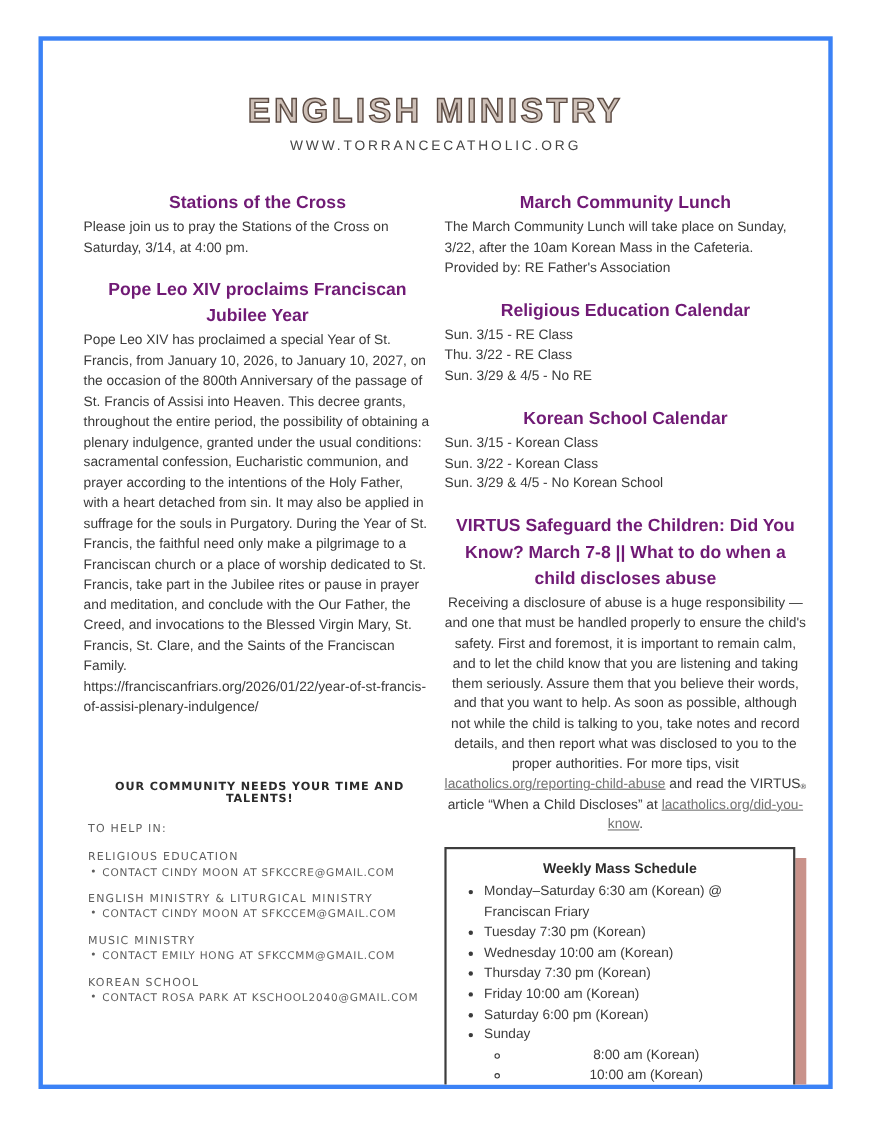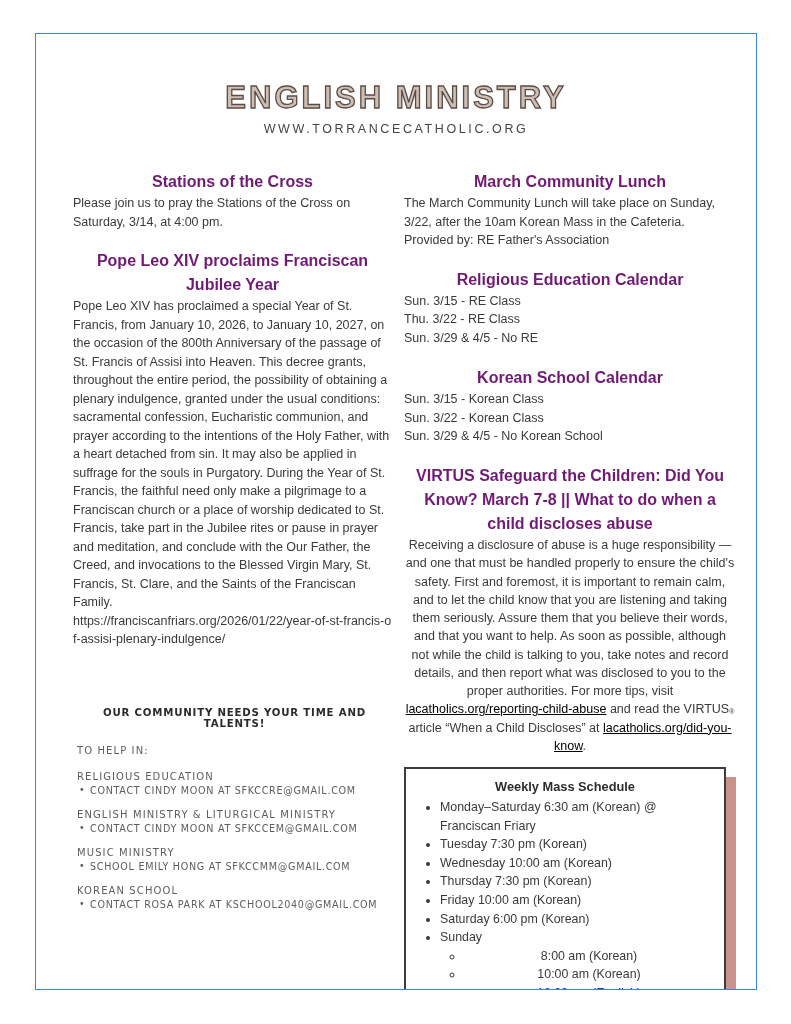--- a/index.html
+++ b/index.html
@@ -4,21 +4,21 @@
 <style>
   * { box-sizing: border-box; }
   html,body { margin:0; padding:0; }
   body {
     width:791px; height:1024px; background:#ffffff;
     font-family:"Liberation Sans", sans-serif; color:#3a3a3a;
     position:relative;
   }
   .sheet {
     position:absolute; left:35px; top:33px; width:722px; height:957px;
-    background:#fff; border:1px solid #3b82f6; overflow:hidden;
+    background:#fff; border:4px solid #3b82f6; overflow:hidden;
   }
   
   .header { text-align:center; padding-top:46px; }
   .title {
     font-size:31px; font-weight:700; letter-spacing:3px;
     color:#cdbfb6; -webkit-text-stroke:1.3px #5c4c44;
     font-family:"Liberation Sans", sans-serif;
   }
   .subtitle {
     margin-top:6px; font-size:12.5px; letter-spacing:2.6px; color:#454545;
@@ -31,21 +31,21 @@
     font-size:16px; font-weight:700; color:#701a75; text-align:center;
     margin:0; line-height:1.5;
   }
   .body-p { font-size:12.5px; line-height:1.48; margin:0 0 18px; color:#3a3a3a; }
   .cal-block { margin-bottom:18px; }
   .cal-line { font-size:12.5px; line-height:1.5; color:#3a3a3a; }
   .url-text { word-break:break-all; }
   
   .virtus { text-align:center; }
   .virtus-body { font-size:12.5px; line-height:1.46; color:#3a3a3a; margin:0; }
-  .inline-link { text-decoration:underline; color:#000000; cursor:pointer; }
+  .inline-link { text-decoration:underline; color:#737373; cursor:pointer; }
   .reg-mark { font-size:7px; vertical-align:-1px; }
   
   .volunteer {
     margin-top:58px; font-family:"DejaVu Sans", sans-serif; color:#5d5d5d;
     padding-left:4px;
   }
   .vol-head {
     text-align:center; font-size:10.2px; font-weight:700; letter-spacing:0.8px;
     color:#2b2b2b; margin:0 0 16px;
   }
@@ -100,21 +100,21 @@
         <div class="vol-group">
           <div class="vol-name">RELIGIOUS EDUCATION</div>
           <div class="vol-contact">CONTACT CINDY MOON AT SFKCCRE@GMAIL.COM</div>
         </div>
         <div class="vol-group">
           <div class="vol-name">ENGLISH MINISTRY &amp; LITURGICAL MINISTRY</div>
           <div class="vol-contact">CONTACT CINDY MOON AT SFKCCEM@GMAIL.COM</div>
         </div>
         <div class="vol-group">
           <div class="vol-name">MUSIC MINISTRY</div>
-          <div class="vol-contact">SCHOOL EMILY HONG AT SFKCCMM@GMAIL.COM</div>
+          <div class="vol-contact">CONTACT EMILY HONG AT SFKCCMM@GMAIL.COM</div>
         </div>
         <div class="vol-group">
           <div class="vol-name">KOREAN SCHOOL</div>
           <div class="vol-contact">CONTACT ROSA PARK AT KSCHOOL2040@GMAIL.COM</div>
         </div>
       </div>
     </div>
 
     <div class="col-right">
 

